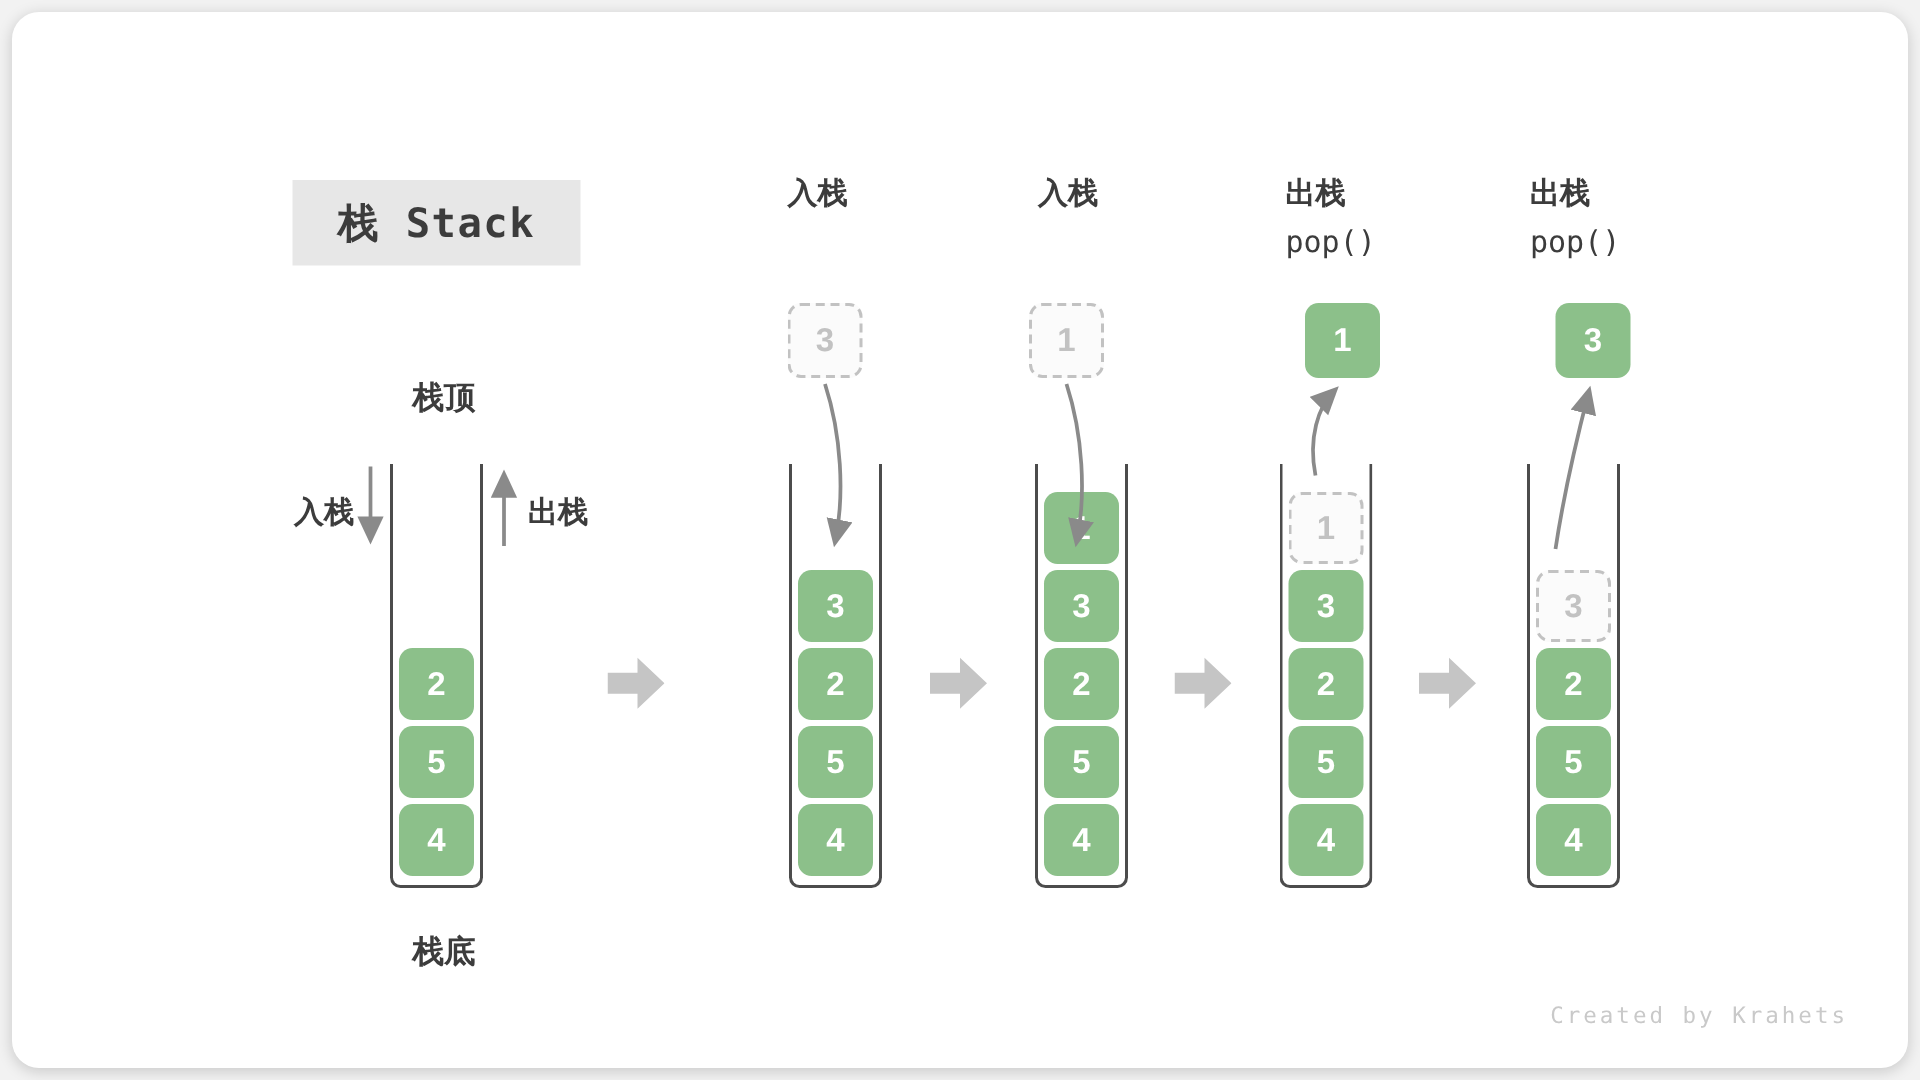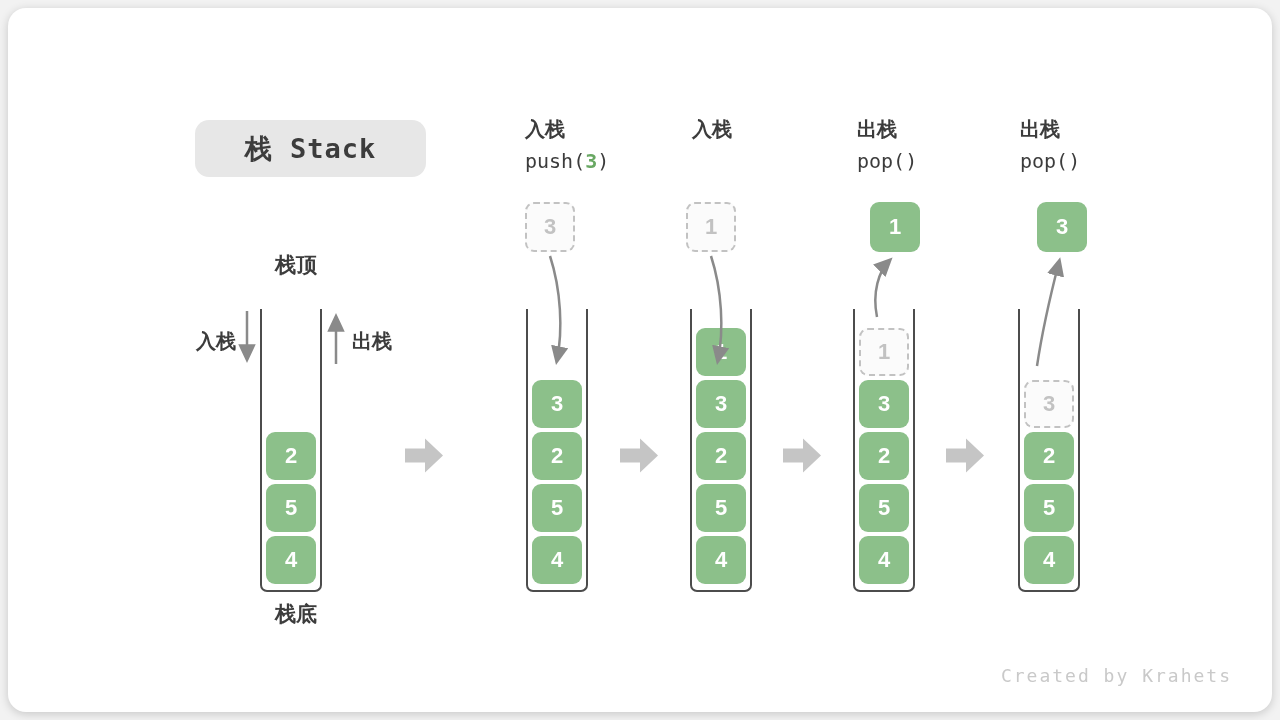--- a/index.html
+++ b/index.html
@@ -11,22 +11,22 @@
     overflow:hidden;
   }
   .card{
     position:absolute;left:8px;top:8px;right:8px;bottom:8px;
     background:#ffffff;border-radius:18px;
     box-shadow:0 2px 10px rgba(0,0,0,0.18);
   }
   .abs{position:absolute;}
   
   .title-box{
-    left:187px;top:112px;width:231px;height:57px;
-    background:#e7e7e7;border-radius:14px;
+    left:187px;top:112px;width:192px;height:57px;
+    background:#e7e7e7;border-radius:0;
     display:flex;align-items:center;justify-content:center;
     font-family:"DejaVu Sans Mono","Liberation Mono",monospace;
     font-size:27px;font-weight:600;color:#3c3c3c;letter-spacing:1px;
   }
   
   .op{width:140px;}
   .op .cjk{font-size:20px;font-weight:700;line-height:26px;color:#3c3c3c;}
   .op .code{
     font-family:"DejaVu Sans Mono","Liberation Mono",monospace;
     font-size:20px;line-height:30px;color:#3c3c3c;margin-top:4px;
@@ -53,37 +53,36 @@
   }
   
   .float-box{top:194px;width:50px;height:50px;}
   
   .side-label{font-size:21px;font-weight:700;color:#3c3c3c;}
   .center100{width:100px;text-align:center;}
   
   .watermark{
     right:40px;bottom:26px;
     font-family:"DejaVu Sans Mono","Liberation Mono",monospace;
-    font-size:18px;color:#c9c9c9;letter-spacing:2px;
+    font-size:15px;color:#c9c9c9;letter-spacing:2px;
   }
   svg.overlay{position:absolute;left:0;top:0;pointer-events:none;}
   .block-arrow{top:430px;width:38px;height:35px;}
 </style>
 </head>
 <body>
 
 <div class="card">
 
   <div class="abs title-box">
     <span>栈 Stack</span>
   </div>
 
   <div class="abs op" style="left:517px;top:108px;">
     <div class="cjk">入栈</div>
-    <div class="code"><span>push(</span><span class="arg" style="color:#69a863;">3</span><span>)</span></div>
   </div>
   <div class="abs op" style="left:684px;top:108px;">
     <div class="cjk">入栈</div>
   </div>
   <div class="abs op" style="left:849px;top:108px;">
     <div class="cjk">出栈</div>
     <div class="code"><span>pop(</span><span class="arg" style="color:#69a863;"></span><span>)</span></div>
   </div>
   <div class="abs op" style="left:1012px;top:108px;">
     <div class="cjk">出栈</div>
@@ -170,21 +169,21 @@
       <span>2</span>
     </div>
   <div class="abs cell solid" style="left:1016px;top:476px;background:#8cc08a;">
       <span>5</span>
     </div>
   <div class="abs cell solid" style="left:1016px;top:528px;background:#8cc08a;">
       <span>4</span>
     </div>
 
   <div class="abs side-label center100" style="left:238px;top:243px;"><span>栈顶</span></div>
-  <div class="abs side-label center100" style="left:238px;top:592px;"><span>栈底</span></div>
+  <div class="abs side-label center100" style="left:238px;top:612px;"><span>栈底</span></div>
   <div class="abs side-label" style="left:188px;top:320px;font-size:20px;"><span>入栈</span></div>
   <div class="abs side-label" style="left:344px;top:320px;font-size:20px;"><span>出栈</span></div>
 
   <svg class="abs block-arrow" style="left:397px;" viewBox="0 0 38 34">
       <polygon points="0,10 20,10 20,0 38,17 20,34 20,24 0,24" fill="#c5c5c5"></polygon>
     </svg>
   <svg class="abs block-arrow" style="left:612px;" viewBox="0 0 38 34">
       <polygon points="0,10 20,10 20,0 38,17 20,34 20,24 0,24" fill="#c5c5c5"></polygon>
     </svg>
   <svg class="abs block-arrow" style="left:775px;" viewBox="0 0 38 34">

